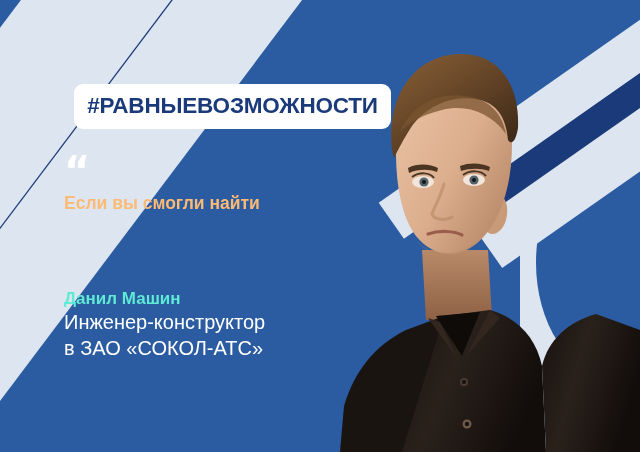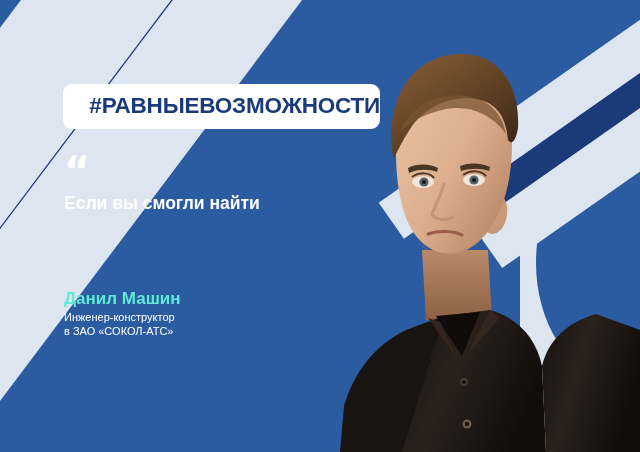--- a/index.html
+++ b/index.html
@@ -115,29 +115,29 @@
     bottom: 0;
     width: 300px;
     height: 452px;
     overflow: hidden;
   }
   .photo svg { display: block; }
 
   
   .hashtag-badge {
     position: absolute;
-    left: 63px;
+    left: 74px;
     top: 84px;
     width: 317px;
     height: 45px;
     background: #FFFFFF;
     border-radius: 9px;
     display: flex;
     align-items: center;
-    justify-content: flex-end;
+    justify-content: center;
     box-sizing: border-box;
   }
   .hashtag-text {
     color: #1B3A7A;
     font-size: 22.5px;
     font-weight: bold;
     letter-spacing: -0.2px;
     white-space: nowrap;
     line-height: 1;
   }
@@ -153,21 +153,21 @@
     color: #FFFFFF;
     font-size: 40px;
     font-weight: bold;
     line-height: 0.55;
     height: 26px;
     letter-spacing: 1px;
     font-family: "DejaVu Sans", sans-serif;
   }
   .quote-text {
     margin-top: 6px;
-    color: #ffffff;
+    color: #fdba74;
     font-size: 17.5px;
     font-weight: bold;
     line-height: 1.32;
   }
   .quote-text div { white-space: nowrap; }
 
   
   .attribution {
     position: absolute;
     left: 64px;
@@ -176,21 +176,21 @@
   }
   .person-name {
     color: #5eead4;
     font-size: 17px;
     font-weight: bold;
     line-height: 1.3;
     white-space: nowrap;
   }
   .person-role {
     color: #FFFFFF;
-    font-size: 11px;
+    font-size: 20px;
     font-weight: normal;
     line-height: 1.28;
   }
   .person-role div { white-space: nowrap; }
 </style>
 </head>
 <body>
 
 <div id="poster">
 

